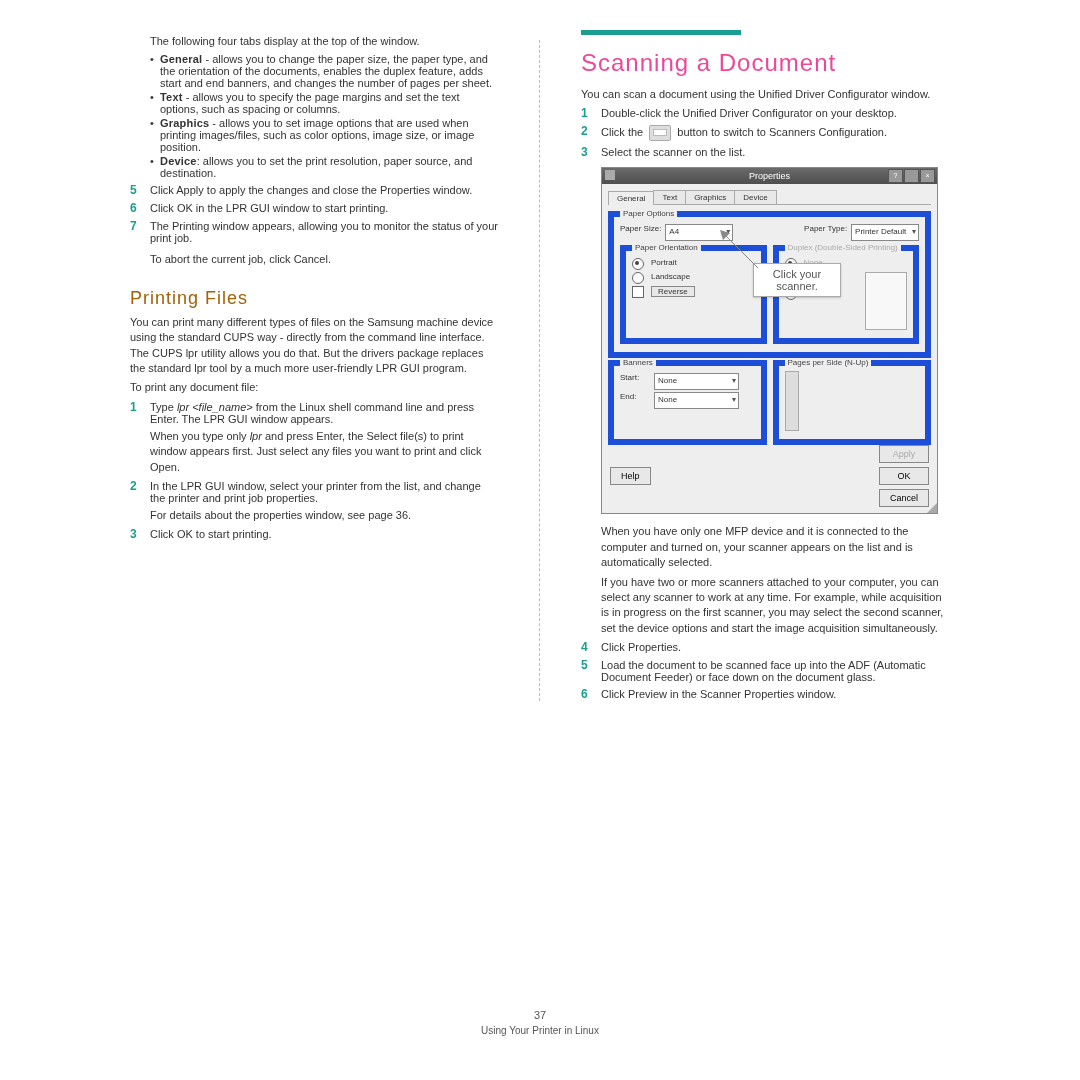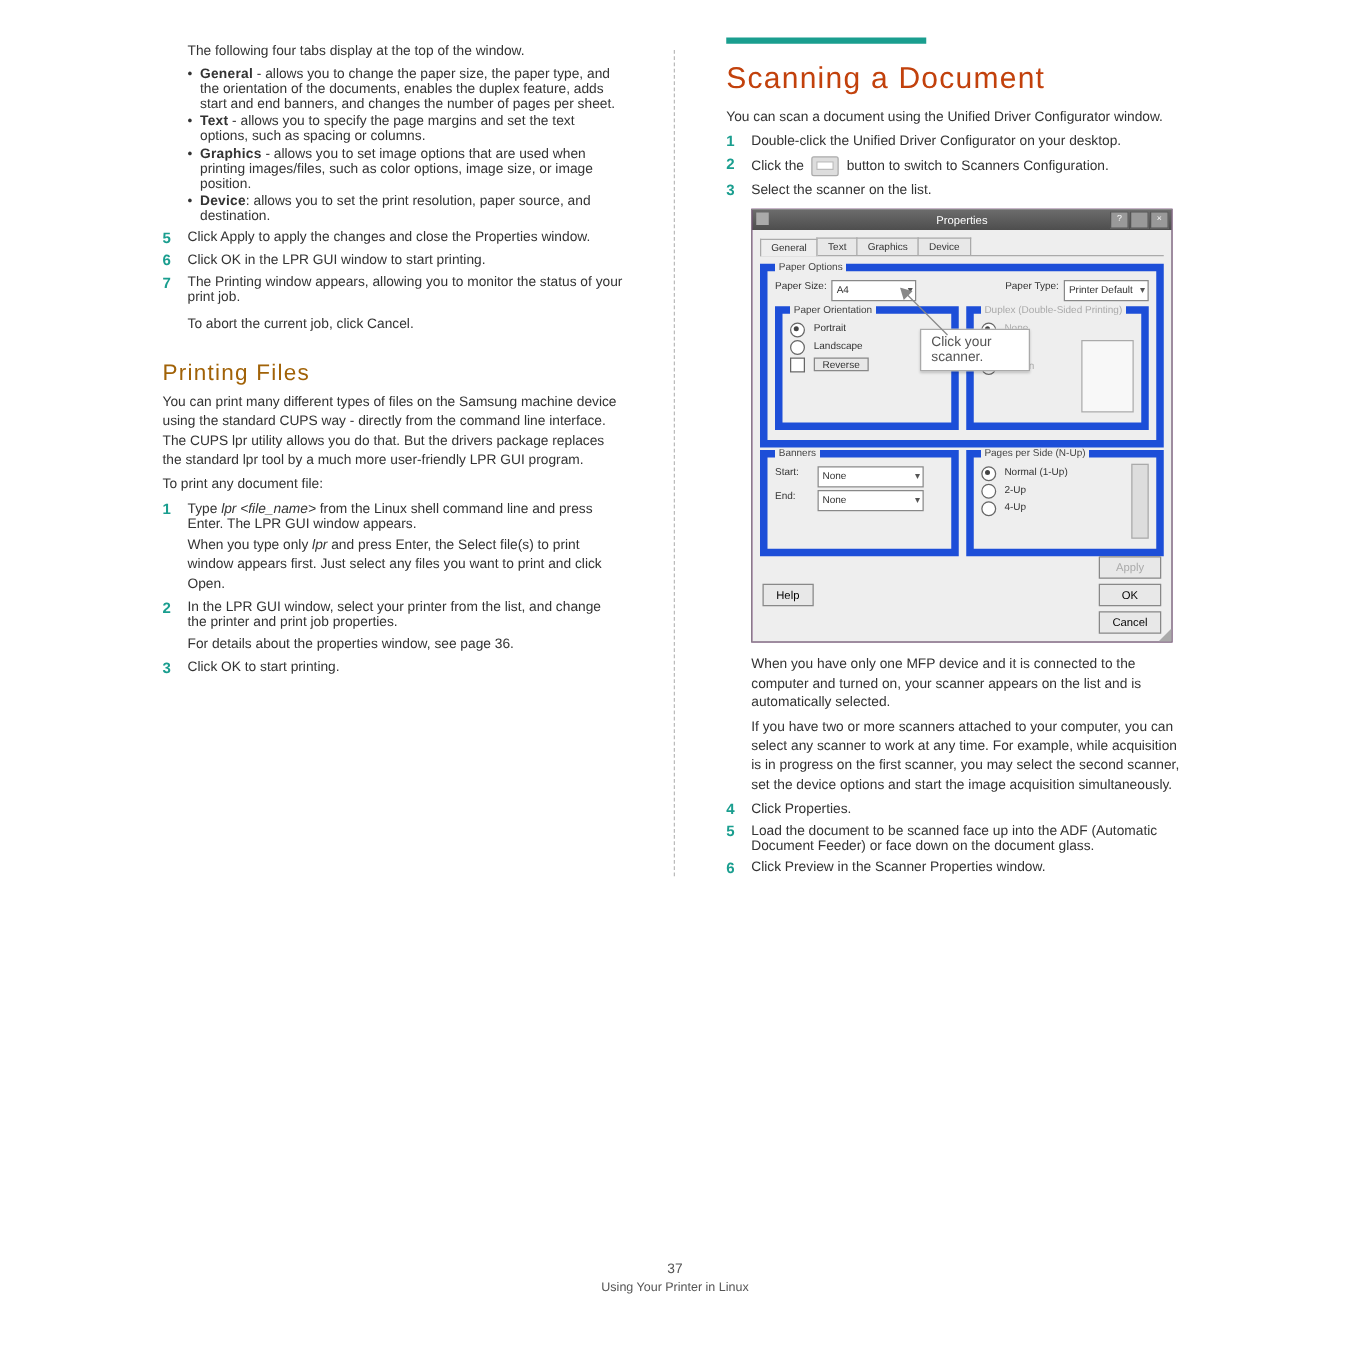--- a/index.html
+++ b/index.html
@@ -46,21 +46,21 @@
   font-family: Arial, sans-serif;
   font-size: 18px;
   color: #a16207;
   letter-spacing: 1px;
   margin: 20px 0 6px 0;
   font-weight: normal;
 }
 h1.scanning {
   font-family: Arial, sans-serif;
   font-size: 24px;
-  color: #c2410c;
+  color: #ec4899;
   letter-spacing: 1px;
   margin: 14px 0 10px 0;
   font-weight: normal;
 }
 .teal-bar {
   height: 5px;
   width: 160px;
   background: #1a9e8f;
   margin-bottom: 6px;
 }
@@ -72,21 +72,21 @@
   color: #555;
 }
 .footer .pn { font-size: 11px; margin-bottom: 4px; }
 .footer .ft { font-size: 10px; }
 
 
 .dlg {
   width: 335px;
   margin: 8px 0 8px 20px;
   border: 1px solid #888;
-  background: #701a75;
+  background: #6d28d9;
   font-size: 9px;
   color: #333;
   position: relative;
 }
 .dlg .titlebar {
   background: linear-gradient(#6b6b6b,#4e4e4e);
   color: #fff;
   height: 16px;
   line-height: 16px;
   text-align: center;
@@ -301,51 +301,37 @@
                   <div class="sel">None</div>
                 </div>
           <div class="dlg-row">
                   <label style="width:30px">End:</label>
                   <div class="sel">None</div>
                 </div>
         </fieldset>
         <fieldset>
           <legend>Pages per Side (N-Up)</legend>
           <div style="display:flex;gap:6px;">
-            <div style="flex:1">
-              <div class="dlg-row">
-                      <span class="radio checked"></span>
-                      <label>Normal (1-Up)</label>
-                    </div>
-              <div class="dlg-row">
-                      <span class="radio"></span>
-                      <label>2-Up</label>
-                    </div>
-              <div class="dlg-row">
-                      <span class="radio"></span>
-                      <label>4-Up</label>
-                    </div>
-            </div>
             <div class="scroll"></div>
           </div>
         </fieldset>
       </div>
 
       <div class="btnrow">
         <button class="btn">Help</button>
         <div style="display:flex;gap:4px;flex-direction:column;">
           <button class="btn dim">Apply</button>
           <button class="btn">OK</button>
           <button class="btn">Cancel</button>
         </div>
       </div>
     </div>
     <div class="handle"></div>
 
-    <div class="callout" style="left:134px; top:95px; width:70px; text-align:left;">
+    <div class="callout" style="left:151px; top:95px; width:70px; text-align:center;">
       <span>Click your scanner.</span>
     </div>
     <svg style="position:absolute;left:118px;top:62px;width:40px;height:40px;pointer-events:none">
       <line x1="38" y1="38" x2="4" y2="4" stroke="#888" stroke-width="1"></line>
       <polygon points="0,0 10,3 3,10" fill="#888"></polygon>
     </svg>
   </div>
 
   <p class="indent" style="margin-top:10px">When you have only one MFP device and it is connected to the computer and turned on, your scanner appears on the list and is automatically selected.</p>
   <p class="indent">If you have two or more scanners attached to your computer, you can select any scanner to work at any time. For example, while acquisition is in progress on the first scanner, you may select the second scanner, set the device options and start the image acquisition simultaneously.</p>

